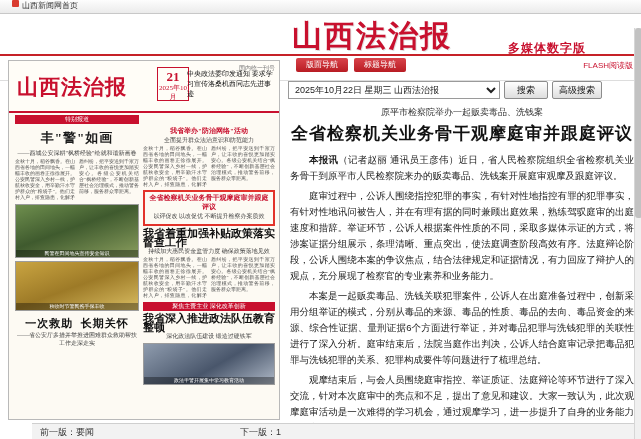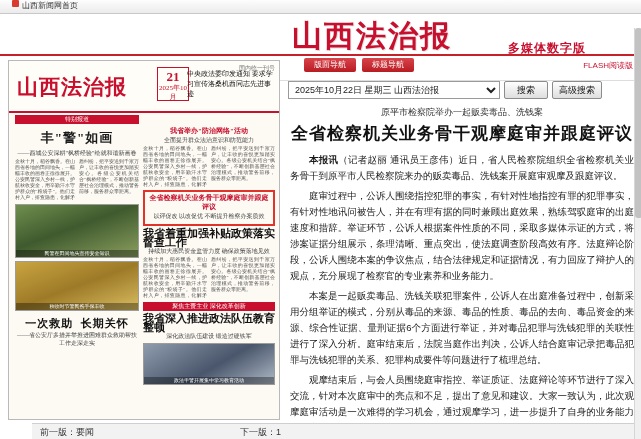--- a/index.html
+++ b/index.html
@@ -57,21 +57,20 @@
     color: #c8102e;
     letter-spacing: 1px;
     white-space: nowrap;
   }
   
   .navstrip {
     position: relative;
     height: 25px;
     background: #fff;
     border-bottom: 1px solid #ddd;
-    margin-left: 8px;
   }
   .nav-btn {
     position: absolute;
     top: 2px;
     height: 14px;
     line-height: 13px;
     padding: 0 10px;
     font-size: 8px;
     color: #fff;
     background: linear-gradient(#d9434a, #b81c23);

